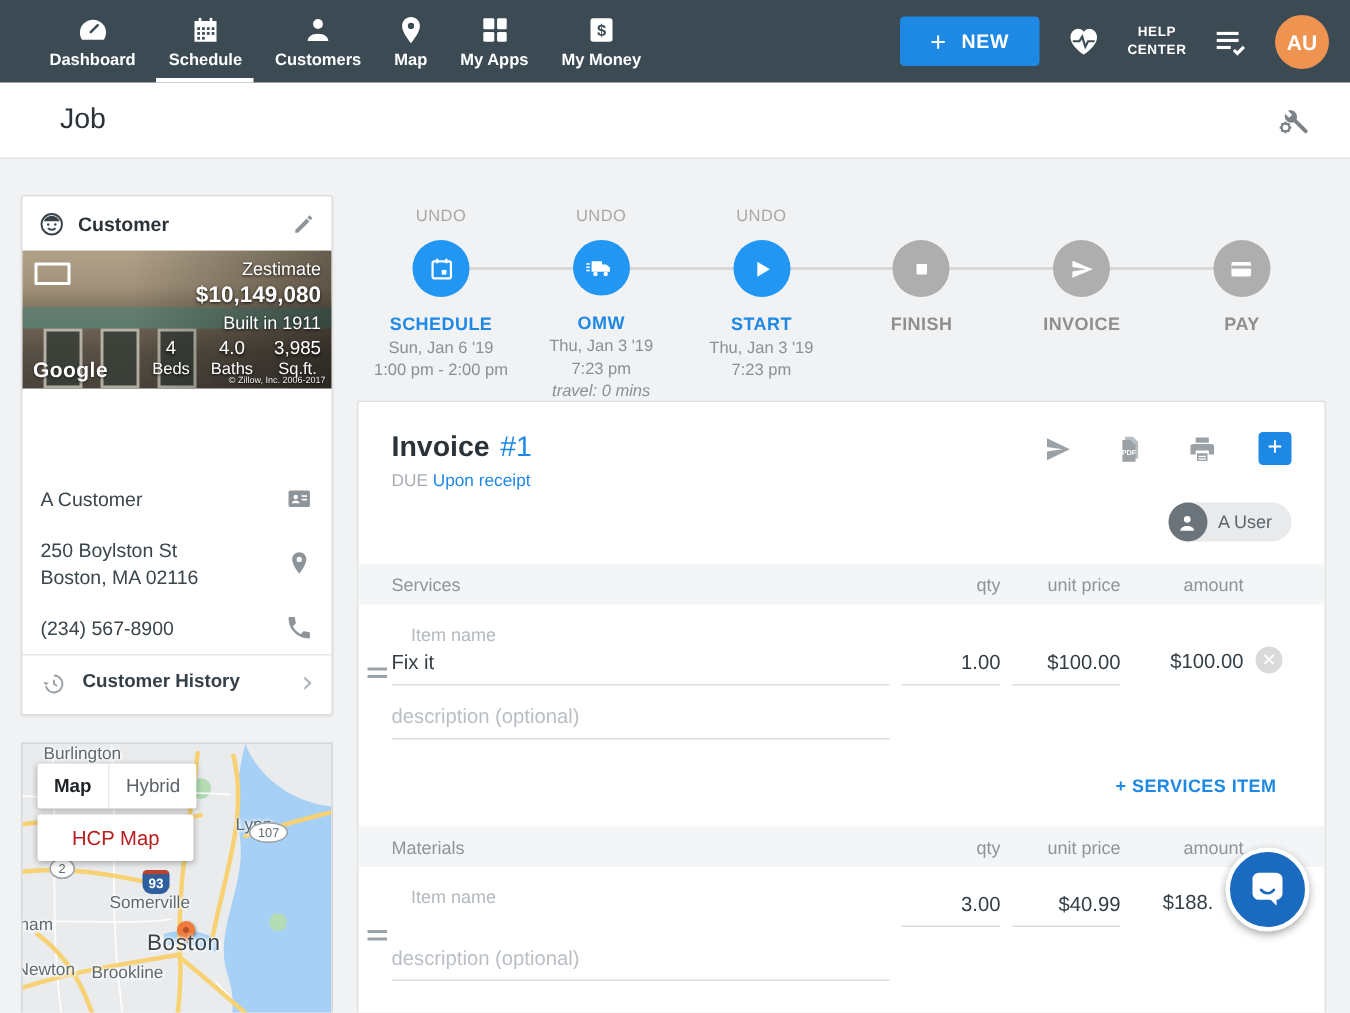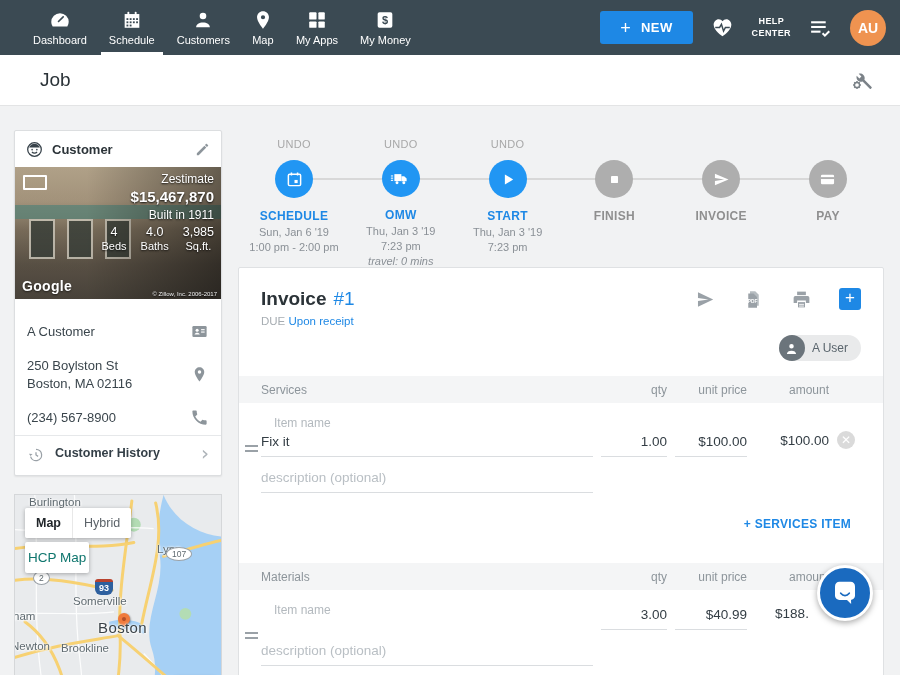--- a/index.html
+++ b/index.html
@@ -5,21 +5,21 @@
   * { margin:0; padding:0; box-sizing:border-box; }
   html,body { width:900px; height:675px; }
   body { position:relative; overflow:hidden; background:#f1f2f3; font-family:"Liberation Sans",sans-serif; color:#37424a; }
   svg { display:block; }
 
   
   .topbar { position:absolute; top:0; left:0; right:0; height:55px; background:#3b4a53; display:flex; justify-content:space-between; align-items:stretch; padding:0 14px 0 22px; z-index:30; }
   .nav-items { display:flex; }
   .nav-item { position:relative; display:flex; flex-direction:column; align-items:center; justify-content:center; gap:3px; color:#fff; padding:0 11px; cursor:pointer; }
   .nav-item svg { width:22px; height:22px; fill:#fff; }
-  .nav-label { font-size:11px; font-weight:normal; white-space:nowrap;text-align:right; }
+  .nav-label { font-size:11px; font-weight:bold; white-space:nowrap;text-align:right; }
   .nav-item.active::after { content:""; position:absolute; bottom:0; left:3px; right:3px; height:3px; background:#fff; }
   .nav-right { display:flex; align-items:center; gap:17px; }
   .new-btn { background:#1e88e5; color:#fff; border:none; height:33px; padding:0 20px; font-size:13px; font-weight:bold; border-radius:3px; display:flex; align-items:center; gap:10px; cursor:pointer; letter-spacing:.4px; font-family:inherit; }
   .new-plus { font-size:18px; font-weight:normal; line-height:1; }
   .icon-btn svg { width:25px; height:25px; fill:#fff; }
   .help { color:#fff; font-size:9px; font-weight:bold; text-align:center; line-height:1.3; letter-spacing:.4px; cursor:pointer; }
   .avatar { width:36px; height:36px; border-radius:50%; background:#ef9350; color:#fff; font-size:14px; font-weight:bold; display:flex; align-items:center; justify-content:center; cursor:pointer; }
 
   
   .page-header { position:absolute; top:55px; left:0; right:0; height:51px; background:#fff; border-bottom:1px solid #e3e4e5; display:flex; align-items:center; justify-content:space-between; padding:0 26px 0 40px; z-index:20; }
@@ -27,58 +27,58 @@
   .tools-icon svg { width:24px; height:24px; }
 
   
   .aside { position:absolute; left:14px; top:130px; width:208px; }
   .card { background:#fff; border:1px solid #dcdee0; border-radius:2px; box-shadow:0 1px 2px rgba(0,0,0,.07); }
   .cc-header { height:36px; display:flex; align-items:center; gap:8px; padding:0 10px; }
   .cc-header svg { width:19px; height:19px; }
   .cc-title { flex:1; font-size:13px; font-weight:bold; color:#2b3338; }
   .edit-pencil svg { width:17px; height:17px; fill:#8d959b; }
 
-  .photo { position:relative; height:132px; overflow:hidden; background:linear-gradient(180deg,#b9a98f 0%,#ab9a81 26%,#7d705d 48%,#5c5347 74%,#4c463d 100%); }
+  .photo { position:relative; height:92px; overflow:hidden; background:linear-gradient(180deg,#b9a98f 0%,#ab9a81 26%,#7d705d 48%,#5c5347 74%,#4c463d 100%); }
   .ph-awning { position:absolute; left:0; right:0; top:38px; height:14px; background:#5e897d; opacity:.75; }
   .ph-win { position:absolute; top:52px; width:26px; height:40px; background:#39403a; border:2px solid #d8d3c6; opacity:.8; }
   .ph-shade { position:absolute; inset:0; background:linear-gradient(90deg,rgba(0,0,0,.05) 35%,rgba(0,0,0,.45) 100%); }
   .frame-ic { position:absolute; left:8px; top:8px; width:24px; height:15px; border:2px solid #fff; border-radius:1px; }
   .z-block { position:absolute; right:7px; top:5px; text-align:right; color:#fff; text-shadow:0 1px 2px rgba(0,0,0,.85); }
   .z-label { font-size:12px; }
   .z-value { font-size:15px; font-weight:bold; margin-top:2px; }
   .z-built { font-size:12px; margin-top:3px; }
   .z-stats { display:flex; justify-content:flex-end; gap:14px; margin-top:3px; }
   .z-stat { text-align:center; }
   .z-stat-v { font-size:12.5px; }
   .z-stat-l { font-size:11px; margin-top:1px; }
   .g-mark { position:absolute; left:7px; bottom:5px; color:#fff; font-size:14px; font-weight:bold; letter-spacing:.3px; text-shadow:0 1px 2px rgba(0,0,0,.6); }
   .ph-copy { position:absolute; right:4px; bottom:2px; color:#f0f0f0; font-size:6px; text-shadow:0 1px 1px rgba(0,0,0,.8); }
 
-  .contact { padding:15px 0 0; }
+  .contact { padding:15px 0 0;margin-top:41px; }
   .c-row { display:flex; align-items:center; gap:8px; padding:8px 12px; }
   .c-txt { flex:1; font-size:13px; color:#3a454c; line-height:1.35; }
   .c-row svg { width:19px; height:19px; }
   .hist-row { border-top:1px solid #e6e8ea; display:flex; align-items:flex-start; gap:10px; padding:10px 12px 11px; cursor:pointer; }
   .hist-row svg { width:18px; height:18px; }
   .hist-label { flex:1; font-size:12.5px; font-weight:bold; color:#343f47; }
   .chev { color:#aeb4b9; font-size:20px; line-height:14px; font-family:"DejaVu Sans",sans-serif; }
 
   
   .map-card { position:relative; margin-top:18px; height:252px; border:1px solid #d5d7d9; background:#e9ebed; overflow:hidden; }
   .map-svg { position:absolute; inset:0; }
   .mlabel { position:absolute; font-size:11.5px; color:#5f6a70; text-shadow:0 0 2px #fff,0 0 3px #fff,1px 1px 2px #fff; white-space:nowrap; }
   .mlabel.big { font-size:15px; color:#3a4248; letter-spacing:.4px; }
   .shield { position:absolute; background:#fff; border:1px solid #9aa1a7; border-radius:50%; font-size:8.5px; color:#5f6a70; padding:1px 5px; text-shadow:none; }
   .ishield { position:absolute; background:#2d5f9e; border-radius:3px 3px 6px 6px; border-top:3px solid #b8422e; color:#fff; font-size:9px; font-weight:bold; padding:1px 4px 2px; }
   .map-pin { position:absolute; width:12px; height:12px; background:#f07a3c; border-radius:50% 50% 50% 0; transform:rotate(-45deg); box-shadow:0 1px 2px rgba(0,0,0,.4); }
   .map-pin::after { content:""; position:absolute; left:4px; top:4px; width:4px; height:4px; border-radius:50%; background:#b4502a; }
   .map-btns { position:absolute; top:13px; left:10px; display:flex; box-shadow:0 1px 4px rgba(0,0,0,.3); border-radius:2px; overflow:hidden; }
   .mb { background:#fff; height:30px; line-height:30px; padding:0 11px; font-size:12.5px; color:#5b6268; cursor:pointer; }
   .mb.sel { font-weight:bold; color:#1f2428; border-right:1px solid #e8e8e8; }
-  .hcp-btn { position:absolute; top:47px; left:10px; background:#fff; height:31px; line-height:31px; padding:0 3px; font-size:13.5px; color:#0f766e; box-shadow:0 1px 4px rgba(0,0,0,.3); border-radius:2px; cursor:pointer; }
+  .hcp-btn { position:absolute; top:47px; left:10px; background:#fff; height:31px; line-height:31px; padding:0 23px; font-size:13.5px; color:#b91c1c; box-shadow:0 1px 4px rgba(0,0,0,.3); border-radius:2px; cursor:pointer; }
   .zoom-ctrl { position:absolute; right:5px; top:182px; width:42px; background:#fff; box-shadow:0 1px 4px rgba(0,0,0,.3); border-radius:2px; }
   .zbtn { height:43px; display:flex; align-items:center; justify-content:center; font-size:23px; color:#565b5e; cursor:pointer; }
 
   
   .main { position:absolute; left:238px; top:106px; width:646px; }
   .timeline { position:relative; height:161px; display:flex; justify-content:space-between; padding:32px 18px 0; }
   .tl-line { position:absolute; top:72px; left:56px; right:56px; height:2px; background:#d8d8d8; }
   .step { position:relative; width:76px; display:flex; flex-direction:column; align-items:center; z-index:1; }
   .undo { height:13px; font-size:11px; color:#a8a8a8; letter-spacing:.3px; margin-bottom:9px; cursor:pointer; }
   .undo.ph { visibility:hidden; }
@@ -266,21 +266,21 @@
     </div>
     <div class="photo">
       <div class="ph-awning"></div>
       <div class="ph-win" style="left:14px;"></div>
       <div class="ph-win" style="left:52px;"></div>
       <div class="ph-win" style="left:90px;"></div>
       <div class="ph-shade"></div>
       <div class="frame-ic"></div>
       <div class="z-block">
         <div class="z-label">Zestimate</div>
-        <div class="z-value">$15,467,870</div>
+        <div class="z-value">$10,149,080</div>
         <div class="z-built">Built in 1911</div>
         <div class="z-stats">
           <div class="z-stat">
             <div class="z-stat-v">4</div>
             <div class="z-stat-l">Beds</div>
           </div>
           <div class="z-stat">
             <div class="z-stat-v">4.0</div>
             <div class="z-stat-l">Baths</div>
           </div>
@@ -540,21 +540,21 @@
         <input class="txt-input" value="Fix it" style="">
       </div>
       <input class="txt-input num-input" value="1.00" style="">
       <input class="txt-input num-input" value="$100.00" style="">
       <div class="amount-cell">$100.00</div>
       <div class="remove-btn">✕</div>
       <input class="txt-input desc-input" placeholder="description (optional)" style="">
     </div>
     <div class="add-link">+ SERVICES ITEM</div>
 
-    <div class="sec-bar grid5" style="margin-top:16px;">
+    <div class="sec-bar grid5" style="margin-top:4px;">
       <span>Materials</span>
       <span class="col-r">qty</span>
       <span class="col-r">unit price</span>
       <span class="col-r">amount</span>
       <span></span>
     </div>
     <div class="item-row grid5">
       <div class="drag-handle">
           <i></i>
           <i></i>

